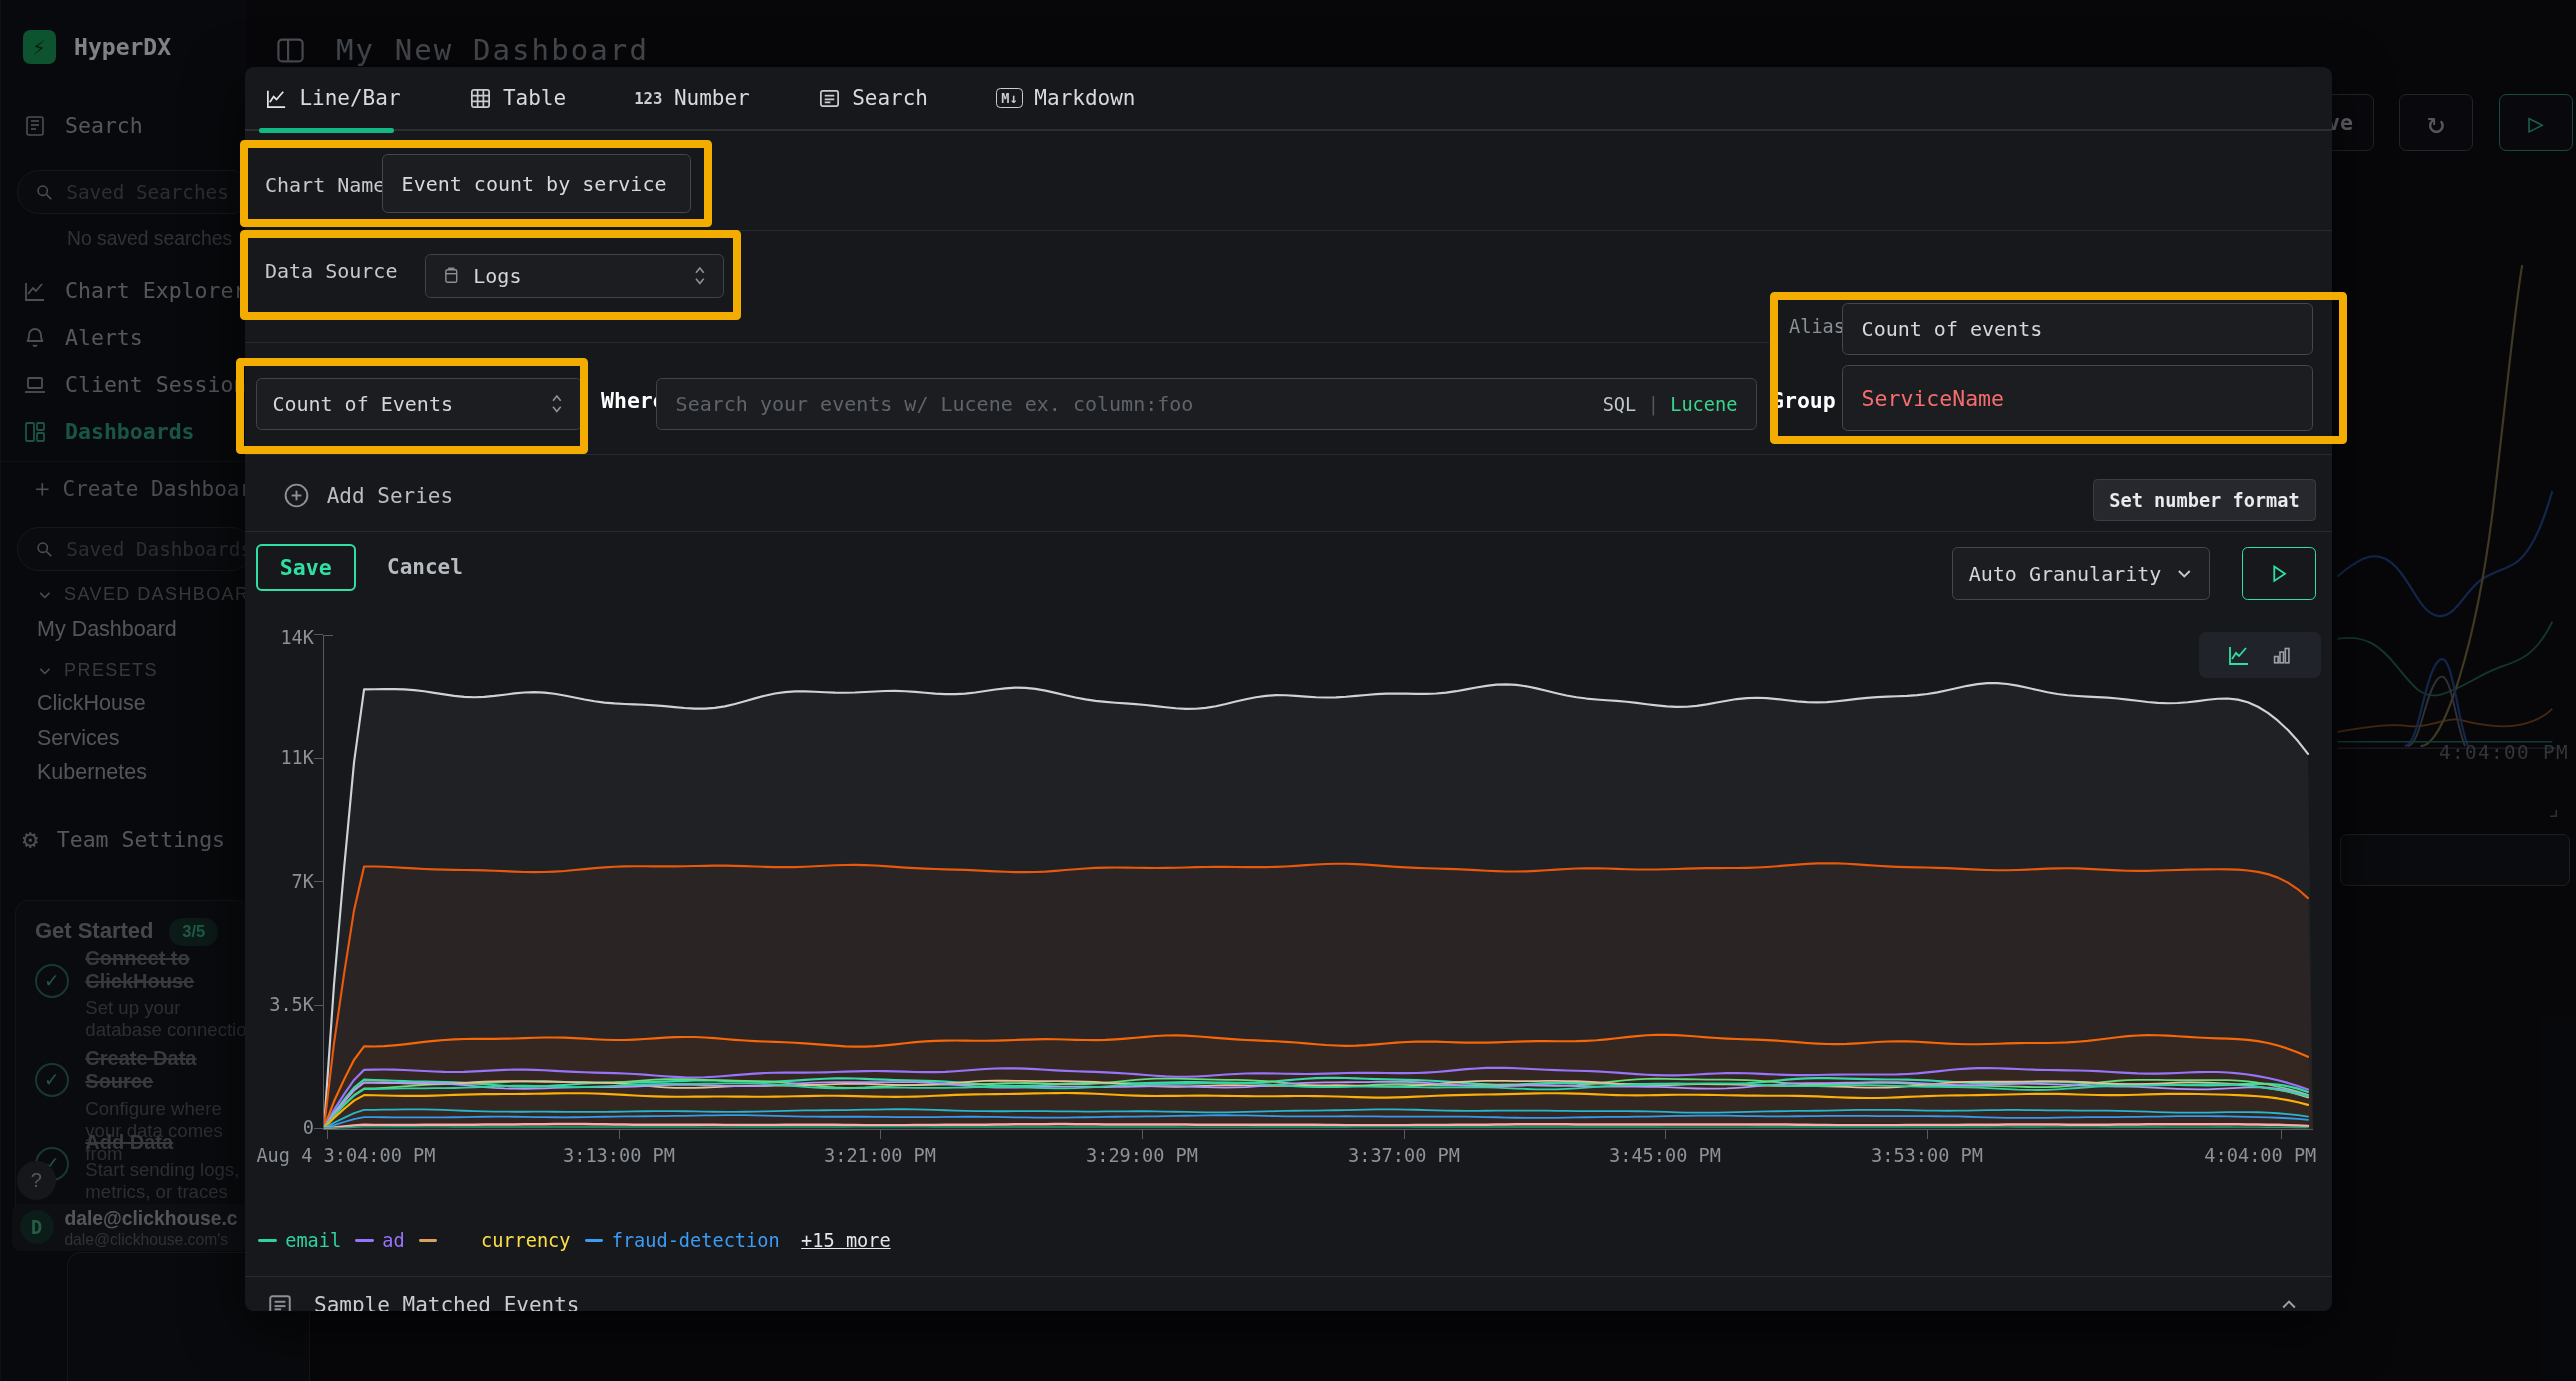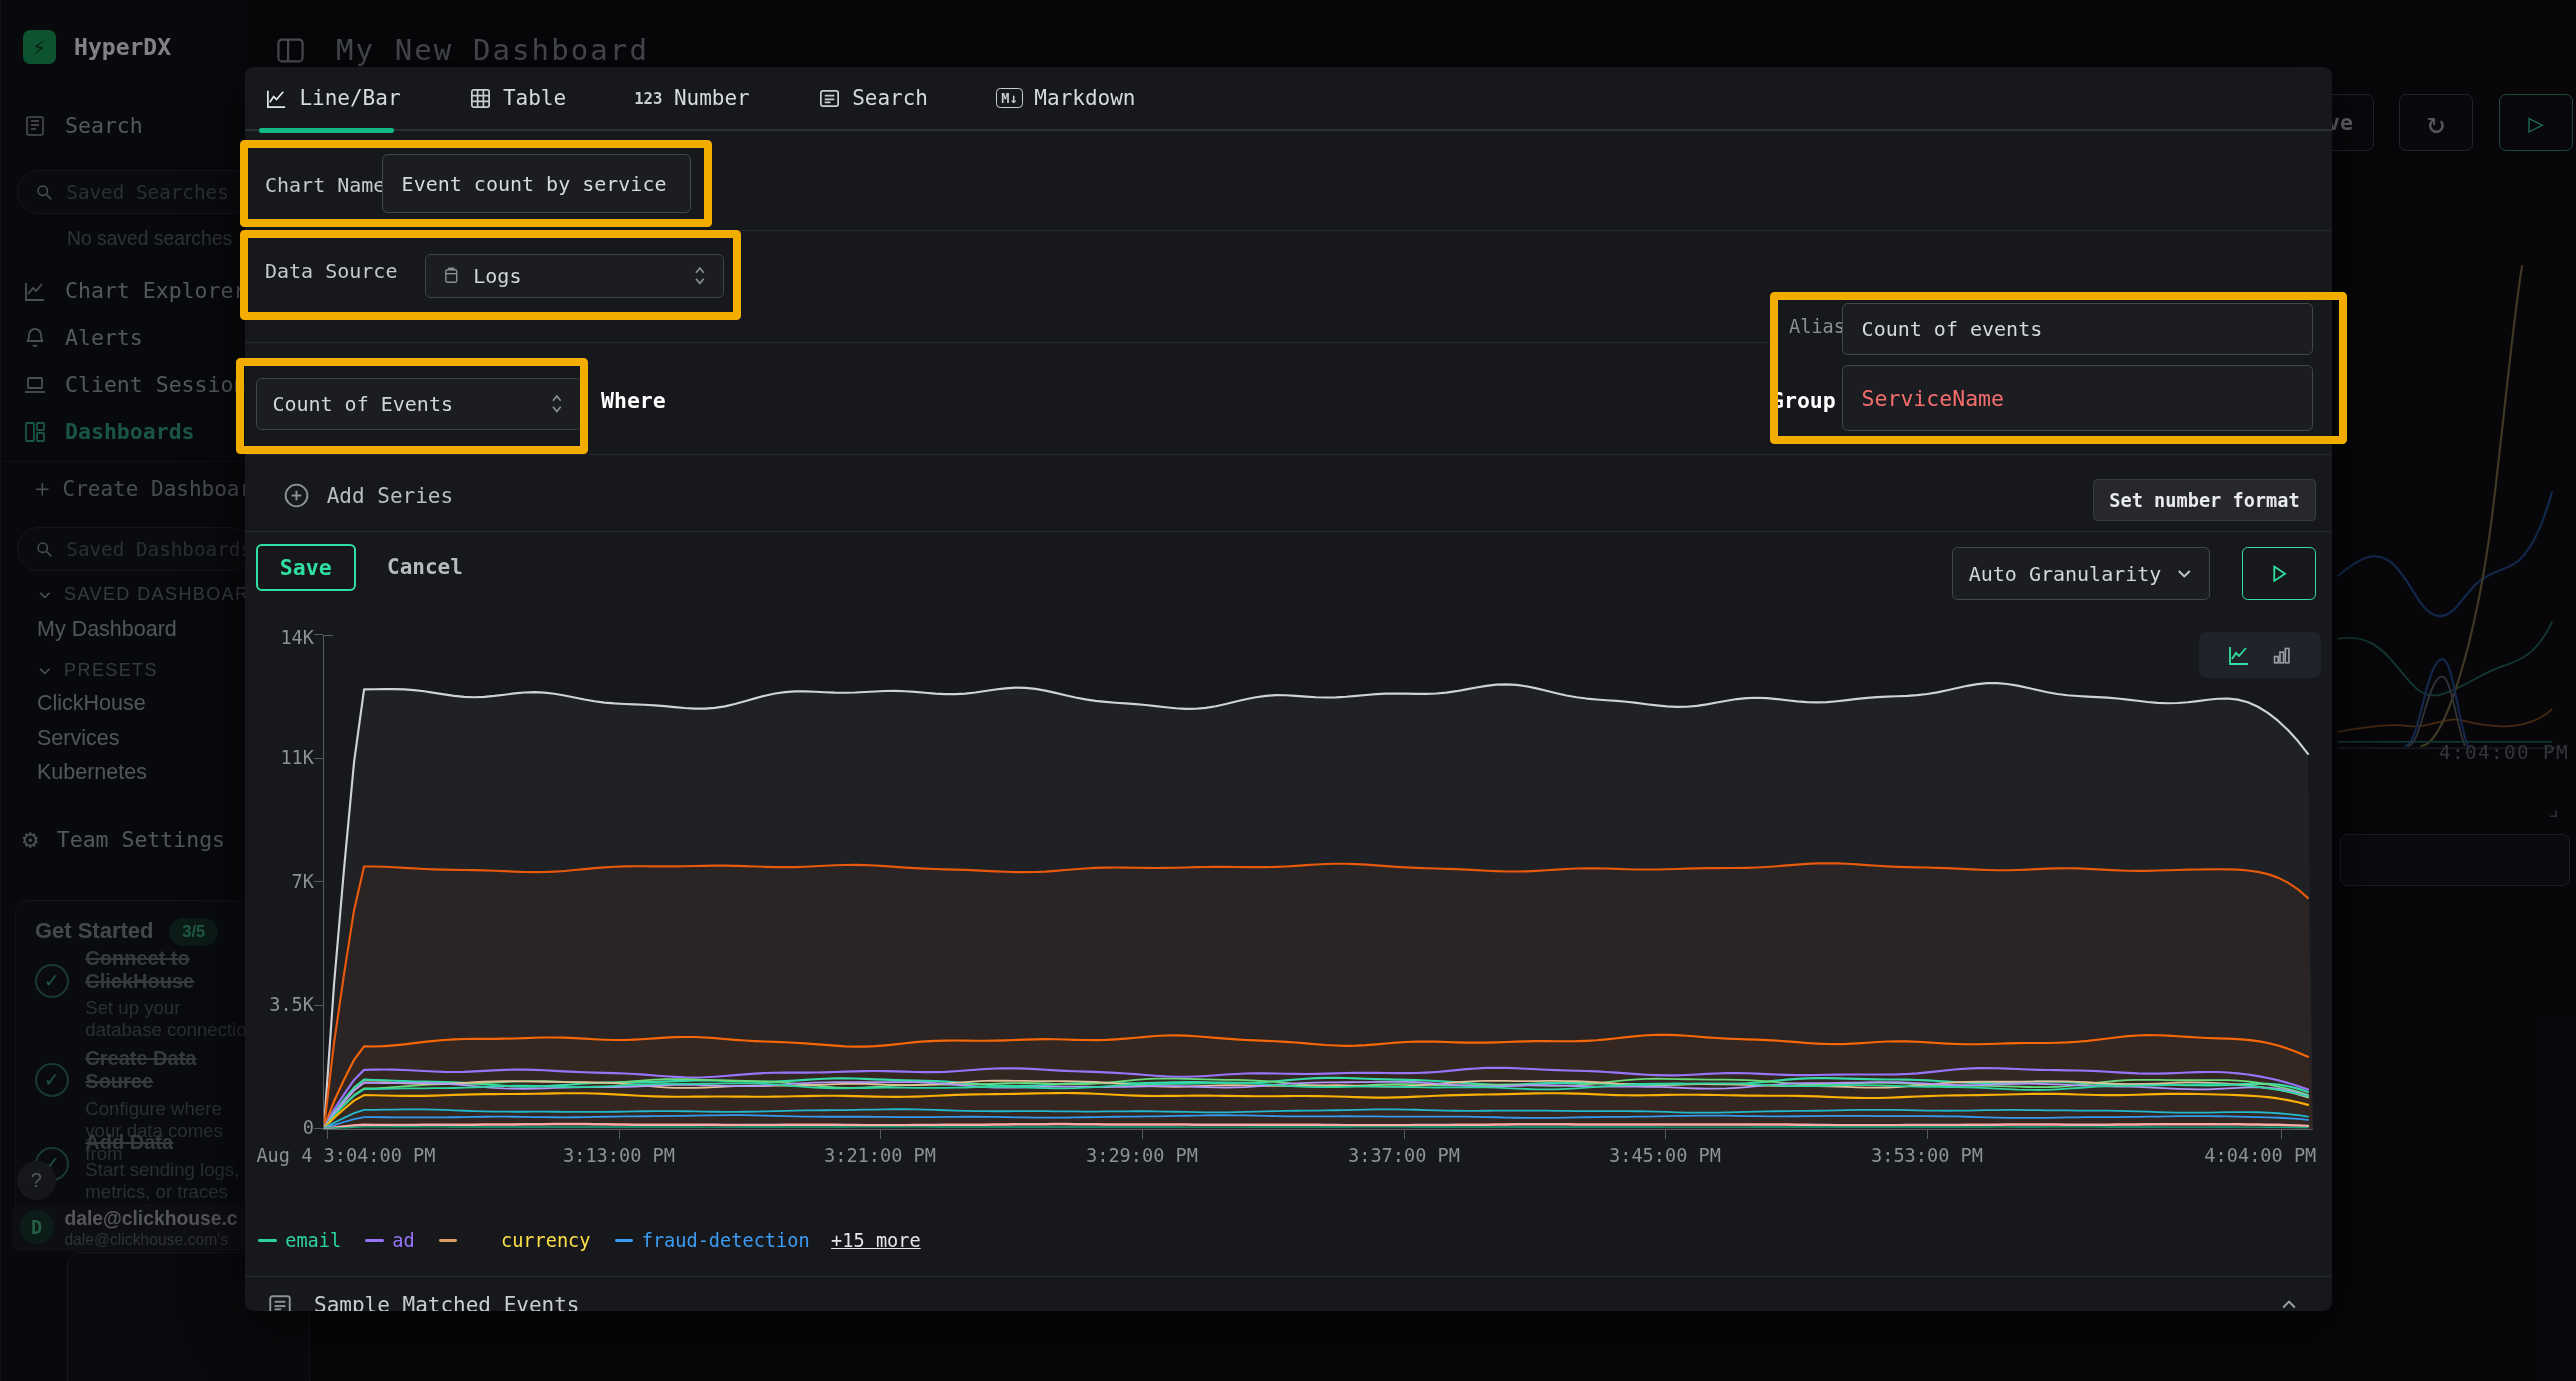--- a/index.html
+++ b/index.html
@@ -334,20 +334,28 @@
       <span class="updn icn">
         <svg width="15.7" height="21.5" viewBox="0 0 20 28" fill="none" stroke="currentColor" stroke-width="2.2">
             <polyline points="5,10 10,4 15,10"></polyline>
             <polyline points="5,18 10,24 15,18"></polyline>
           </svg>
       </span>
     </div>
 
     <div class="a" style="left:356px;top:321px;color:#ffffff;font-size:21.5px;font-weight:bold;">Where</div>
 
+    <div class="input" style="left:411px;top:311px;width:1101px;height:52px;border-color:#3f434a;">
+      <span style="color:#5f646b;">Search your events w/ Lucene ex. column:foo</span>
+      <span style="margin-left:auto;display:flex;gap:11.4px;font-size:18.6px;">
+        <span style="color:#c2c7cc;">SQL</span>
+        <span style="color:#53585f;">|</span>
+        <span style="color:#3bd68e;">Lucene</span>
+      </span>
+    </div>
 
     <div class="a" style="left:1526px;top:321px;color:#ffffff;font-size:21.5px;font-weight:bold;">Group By</div>
     <div class="input" style="left:1597px;top:298px;width:471px;height:66px;">
       <span style="color:#f56d6d;font-size:21.5px;">ServiceName</span>
     </div>
 
     <div class="sep" style="top:387px;"></div>
 
     <div class="a" style="left:37px;top:414px;display:flex;align-items:center;gap:15.7px;color:#b9bec3;">
       <span class="icn">
@@ -448,21 +456,21 @@
         <path d="M0.0 688.5 L14.0 668.8 L28.0 651.8 L42.0 636.1 L56.0 625.6 L70.0 625.8 L84.0 625.9 L98.0 625.9 L112.0 625.8 L126.0 625.8 L140.0 625.8 L154.0 626.2 L168.0 626.8 L182.0 627.7 L196.0 628.9 L210.0 630.2 L224.0 631.4 L238.0 632.6 L252.0 633.4 L266.0 633.8 L280.0 633.9 L294.0 633.6 L308.0 633.2 L322.0 632.6 L336.0 632.2 L350.0 631.8 L364.0 631.7 L378.0 631.6 L392.0 631.5 L406.0 631.4 L420.0 631.2 L434.0 630.7 L448.0 630.2 L462.0 629.5 L476.0 628.9 L490.0 628.5 L504.0 628.3 L518.0 628.4 L532.0 628.8 L546.0 629.3 L560.0 629.8 L574.0 630.1 L588.0 630.3 L602.0 630.1 L616.0 629.5 L630.0 628.7 L644.0 627.7 L658.0 626.8 L672.0 625.9 L686.0 625.3 L700.0 624.9 L714.0 624.7 L728.0 624.7 L742.0 624.8 L756.0 624.8 L770.0 624.8 L784.0 624.7 L798.0 624.6 L812.0 624.6 L826.0 624.7 L840.0 625.2 L854.0 625.9 L868.0 627.0 L882.0 628.2 L896.0 629.5 L910.0 630.6 L924.0 631.6 L938.0 632.2 L952.0 632.4 L966.0 632.3 L980.0 631.9 L994.0 631.5 L1008.0 631.1 L1022.0 630.8 L1036.0 630.8 L1050.0 630.9 L1064.0 631.1 L1078.0 631.3 L1092.0 631.4 L1106.0 631.3 L1120.0 631.1 L1134.0 630.8 L1148.0 630.5 L1162.0 630.2 L1176.0 630.1 L1190.0 630.3 L1204.0 630.6 L1218.0 631.1 L1232.0 631.6 L1246.0 632.0 L1260.0 632.2 L1274.0 632.0 L1288.0 631.5 L1302.0 630.6 L1316.0 629.5 L1330.0 628.3 L1344.0 627.2 L1358.0 626.3 L1372.0 625.6 L1386.0 625.2 L1400.0 625.0 L1414.0 624.9 L1428.0 624.8 L1442.0 624.7 L1456.0 624.6 L1470.0 624.4 L1484.0 624.2 L1498.0 624.2 L1512.0 624.3 L1526.0 624.8 L1540.0 625.6 L1554.0 626.6 L1568.0 627.7 L1582.0 628.8 L1596.0 629.7 L1610.0 630.3 L1624.0 630.5 L1638.0 630.4 L1652.0 630.1 L1666.0 629.7 L1680.0 629.3 L1694.0 629.0 L1708.0 629.0 L1722.0 629.2 L1736.0 629.5 L1750.0 630.0 L1764.0 630.4 L1778.0 630.8 L1792.0 631.0 L1806.0 631.0 L1820.0 631.0 L1834.0 631.0 L1848.0 631.1 L1862.0 631.3 L1876.0 631.7 L1890.0 632.3 L1904.0 633.0 L1918.0 633.5 L1932.0 633.8 L1946.0 633.8 L1960.0 633.4 L1974.0 632.6 L1988.0 631.5 L2002.0 630.3 L2016.0 629.1 L2030.0 628.0 L2044.0 627.1 L2058.0 626.5 L2072.0 626.2 L2086.0 626.0 L2100.0 625.9 L2114.0 625.7 L2128.0 625.5 L2142.0 625.3 L2156.0 625.0 L2170.0 624.7 L2184.0 624.6 L2198.0 624.8 L2212.0 625.2 L2226.0 625.9 L2240.0 626.7 L2254.0 627.5 L2268.0 628.2 L2282.0 628.7 L2296.0 628.9 L2310.0 628.8 L2324.0 628.4 L2338.0 627.8 L2352.0 627.3 L2366.0 626.9 L2380.0 626.8 L2394.0 626.9 L2408.0 627.3 L2422.0 627.9 L2436.0 628.6 L2450.0 629.3 L2464.0 629.8 L2478.0 630.2 L2492.0 630.4 L2506.0 630.7 L2520.0 630.9 L2534.0 631.3 L2548.0 631.8 L2562.0 632.5 L2576.0 633.3 L2590.0 634.0 L2604.0 634.5 L2618.0 634.8 L2632.0 634.6 L2646.0 634.1 L2660.0 633.3 L2674.0 632.5 L2688.0 631.9 L2702.0 631.8 L2716.0 632.4 L2730.0 633.8 L2744.0 636.2 L2758.0 639.5 L2772.0 643.8 " fill="none" stroke="#b197fc" stroke-width="2.5" stroke-linejoin="round" stroke-linecap="round"></path>
         <path d="M0.0 688.5 L14.0 671.6 L28.0 657.1 L42.0 643.7 L56.0 634.5 L70.0 634.2 L84.0 633.9 L98.0 633.6 L112.0 633.4 L126.0 633.2 L140.0 633.2 L154.0 633.1 L168.0 633.0 L182.0 632.8 L196.0 632.3 L210.0 631.8 L224.0 631.1 L238.0 630.5 L252.0 630.0 L266.0 629.7 L280.0 629.7 L294.0 630.0 L308.0 630.4 L322.0 630.9 L336.0 631.3 L350.0 631.5 L364.0 631.5 L378.0 631.1 L392.0 630.5 L406.0 629.8 L420.0 629.0 L434.0 628.3 L448.0 627.7 L462.0 627.4 L476.0 627.2 L490.0 627.1 L504.0 627.1 L518.0 627.0 L532.0 626.9 L546.0 626.7 L560.0 626.4 L574.0 626.3 L588.0 626.3 L602.0 626.5 L616.0 627.1 L630.0 627.9 L644.0 629.0 L658.0 630.1 L672.0 631.2 L686.0 632.2 L700.0 632.8 L714.0 633.2 L728.0 633.2 L742.0 633.1 L756.0 632.8 L770.0 632.5 L784.0 632.4 L798.0 632.3 L812.0 632.4 L826.0 632.5 L840.0 632.7 L854.0 632.7 L868.0 632.7 L882.0 632.4 L896.0 632.1 L910.0 631.7 L924.0 631.4 L938.0 631.2 L952.0 631.3 L966.0 631.5 L980.0 632.0 L994.0 632.5 L1008.0 633.0 L1022.0 633.3 L1036.0 633.3 L1050.0 633.0 L1064.0 632.3 L1078.0 631.5 L1092.0 630.5 L1106.0 629.6 L1120.0 628.8 L1134.0 628.1 L1148.0 627.7 L1162.0 627.4 L1176.0 627.3 L1190.0 627.1 L1204.0 626.9 L1218.0 626.6 L1232.0 626.3 L1246.0 626.0 L1260.0 625.9 L1274.0 625.9 L1288.0 626.2 L1302.0 626.8 L1316.0 627.7 L1330.0 628.7 L1344.0 629.7 L1358.0 630.6 L1372.0 631.2 L1386.0 631.6 L1400.0 631.7 L1414.0 631.5 L1428.0 631.2 L1442.0 630.9 L1456.0 630.7 L1470.0 630.7 L1484.0 630.8 L1498.0 631.1 L1512.0 631.4 L1526.0 631.7 L1540.0 632.0 L1554.0 632.1 L1568.0 632.0 L1582.0 631.9 L1596.0 631.9 L1610.0 631.9 L1624.0 632.0 L1638.0 632.4 L1652.0 633.0 L1666.0 633.6 L1680.0 634.2 L1694.0 634.6 L1708.0 634.8 L1722.0 634.6 L1736.0 634.1 L1750.0 633.3 L1764.0 632.3 L1778.0 631.3 L1792.0 630.3 L1806.0 629.5 L1820.0 628.9 L1834.0 628.5 L1848.0 628.3 L1862.0 628.1 L1876.0 627.8 L1890.0 627.6 L1904.0 627.2 L1918.0 626.8 L1932.0 626.5 L1946.0 626.3 L1960.0 626.3 L1974.0 626.7 L1988.0 627.2 L2002.0 628.0 L2016.0 628.8 L2030.0 629.5 L2044.0 630.0 L2058.0 630.3 L2072.0 630.3 L2086.0 630.1 L2100.0 629.7 L2114.0 629.2 L2128.0 628.9 L2142.0 628.7 L2156.0 628.8 L2170.0 629.1 L2184.0 629.5 L2198.0 630.0 L2212.0 630.5 L2226.0 630.8 L2240.0 631.1 L2254.0 631.3 L2268.0 631.4 L2282.0 631.6 L2296.0 631.9 L2310.0 632.4 L2324.0 633.0 L2338.0 633.8 L2352.0 634.5 L2366.0 635.2 L2380.0 635.5 L2394.0 635.6 L2408.0 635.3 L2422.0 634.6 L2436.0 633.8 L2450.0 632.8 L2464.0 631.8 L2478.0 631.0 L2492.0 630.3 L2506.0 629.9 L2520.0 629.7 L2534.0 629.5 L2548.0 629.3 L2562.0 629.1 L2576.0 628.8 L2590.0 628.4 L2604.0 628.0 L2618.0 627.7 L2632.0 627.5 L2646.0 627.5 L2660.0 627.9 L2674.0 628.7 L2688.0 629.9 L2702.0 631.4 L2716.0 633.2 L2730.0 635.3 L2744.0 637.8 L2758.0 640.9 L2772.0 644.6 " fill="none" stroke="#2dd4a0" stroke-width="2.5" stroke-linejoin="round" stroke-linecap="round"></path>
         <path d="M0.0 688.5 L14.0 674.6 L28.0 662.1 L42.0 650.5 L56.0 642.8 L70.0 643.0 L84.0 643.3 L98.0 643.7 L112.0 643.9 L126.0 643.9 L140.0 643.8 L154.0 643.4 L168.0 643.0 L182.0 642.5 L196.0 642.1 L210.0 641.7 L224.0 641.4 L238.0 641.3 L252.0 641.2 L266.0 641.2 L280.0 641.1 L294.0 640.9 L308.0 640.7 L322.0 640.4 L336.0 640.2 L350.0 640.1 L364.0 640.2 L378.0 640.5 L392.0 641.0 L406.0 641.7 L420.0 642.5 L434.0 643.3 L448.0 644.0 L462.0 644.5 L476.0 644.9 L490.0 645.0 L504.0 645.0 L518.0 644.9 L532.0 644.8 L546.0 644.7 L560.0 644.7 L574.0 644.8 L588.0 644.9 L602.0 645.0 L616.0 645.0 L630.0 644.9 L644.0 644.7 L658.0 644.4 L672.0 644.1 L686.0 643.8 L700.0 643.6 L714.0 643.6 L728.0 643.8 L742.0 644.1 L756.0 644.5 L770.0 644.8 L784.0 645.1 L798.0 645.2 L812.0 645.1 L826.0 644.8 L840.0 644.3 L854.0 643.7 L868.0 643.1 L882.0 642.5 L896.0 642.1 L910.0 641.8 L924.0 641.5 L938.0 641.4 L952.0 641.2 L966.0 641.0 L980.0 640.7 L994.0 640.4 L1008.0 640.1 L1022.0 639.9 L1036.0 639.8 L1050.0 639.9 L1064.0 640.3 L1078.0 640.8 L1092.0 641.5 L1106.0 642.2 L1120.0 642.9 L1134.0 643.5 L1148.0 643.8 L1162.0 644.0 L1176.0 643.9 L1190.0 643.8 L1204.0 643.7 L1218.0 643.5 L1232.0 643.5 L1246.0 643.6 L1260.0 643.8 L1274.0 644.0 L1288.0 644.2 L1302.0 644.3 L1316.0 644.3 L1330.0 644.3 L1344.0 644.2 L1358.0 644.0 L1372.0 644.0 L1386.0 644.1 L1400.0 644.3 L1414.0 644.7 L1428.0 645.1 L1442.0 645.6 L1456.0 646.0 L1470.0 646.2 L1484.0 646.2 L1498.0 646.0 L1512.0 645.5 L1526.0 644.9 L1540.0 644.3 L1554.0 643.6 L1568.0 643.1 L1582.0 642.7 L1596.0 642.4 L1610.0 642.1 L1624.0 641.9 L1638.0 641.7 L1652.0 641.4 L1666.0 641.1 L1680.0 640.7 L1694.0 640.4 L1708.0 640.2 L1722.0 640.1 L1736.0 640.3 L1750.0 640.6 L1764.0 641.1 L1778.0 641.7 L1792.0 642.3 L1806.0 642.7 L1820.0 643.0 L1834.0 643.1 L1848.0 643.0 L1862.0 642.8 L1876.0 642.5 L1890.0 642.3 L1904.0 642.2 L1918.0 642.2 L1932.0 642.4 L1946.0 642.6 L1960.0 642.9 L1974.0 643.2 L1988.0 643.4 L2002.0 643.5 L2016.0 643.6 L2030.0 643.6 L2044.0 643.7 L2058.0 643.8 L2072.0 644.2 L2086.0 644.6 L2100.0 645.2 L2114.0 645.8 L2128.0 646.3 L2142.0 646.7 L2156.0 646.8 L2170.0 646.8 L2184.0 646.4 L2198.0 645.9 L2212.0 645.3 L2226.0 644.7 L2240.0 644.1 L2254.0 643.6 L2268.0 643.3 L2282.0 643.1 L2296.0 642.9 L2310.0 642.7 L2324.0 642.5 L2338.0 642.2 L2352.0 641.9 L2366.0 641.5 L2380.0 641.2 L2394.0 641.0 L2408.0 641.0 L2422.0 641.1 L2436.0 641.4 L2450.0 641.9 L2464.0 642.3 L2478.0 642.6 L2492.0 642.8 L2506.0 642.8 L2520.0 642.6 L2534.0 642.2 L2548.0 641.8 L2562.0 641.4 L2576.0 641.1 L2590.0 641.0 L2604.0 641.0 L2618.0 641.2 L2632.0 641.5 L2646.0 641.9 L2660.0 642.3 L2674.0 642.8 L2688.0 643.4 L2702.0 644.3 L2716.0 645.6 L2730.0 647.4 L2744.0 649.8 L2758.0 652.7 L2772.0 656.4 " fill="none" stroke="#fab005" stroke-width="3" stroke-linejoin="round" stroke-linecap="round"></path>
         <path d="M0.0 688.5 L14.0 681.4 L28.0 674.5 L42.0 668.0 L56.0 663.5 L70.0 663.3 L84.0 663.1 L98.0 662.9 L112.0 662.7 L126.0 662.7 L140.0 662.8 L154.0 663.1 L168.0 663.5 L182.0 664.0 L196.0 664.6 L210.0 665.1 L224.0 665.5 L238.0 665.8 L252.0 665.9 L266.0 666.0 L280.0 666.0 L294.0 665.9 L308.0 665.9 L322.0 666.0 L336.0 666.1 L350.0 666.2 L364.0 666.2 L378.0 666.3 L392.0 666.2 L406.0 666.0 L420.0 665.8 L434.0 665.6 L448.0 665.3 L462.0 665.1 L476.0 665.1 L490.0 665.1 L504.0 665.3 L518.0 665.6 L532.0 665.8 L546.0 666.0 L560.0 666.2 L574.0 666.1 L588.0 666.0 L602.0 665.7 L616.0 665.4 L630.0 665.0 L644.0 664.7 L658.0 664.4 L672.0 664.2 L686.0 664.1 L700.0 663.9 L714.0 663.8 L728.0 663.6 L742.0 663.4 L756.0 663.1 L770.0 662.9 L784.0 662.6 L798.0 662.5 L812.0 662.5 L826.0 662.7 L840.0 663.0 L854.0 663.4 L868.0 663.9 L882.0 664.4 L896.0 664.8 L910.0 665.1 L924.0 665.2 L938.0 665.3 L952.0 665.3 L966.0 665.2 L980.0 665.2 L994.0 665.2 L1008.0 665.2 L1022.0 665.4 L1036.0 665.5 L1050.0 665.6 L1064.0 665.7 L1078.0 665.7 L1092.0 665.6 L1106.0 665.5 L1120.0 665.4 L1134.0 665.3 L1148.0 665.3 L1162.0 665.4 L1176.0 665.7 L1190.0 666.0 L1204.0 666.3 L1218.0 666.6 L1232.0 666.8 L1246.0 666.9 L1260.0 666.8 L1274.0 666.6 L1288.0 666.2 L1302.0 665.9 L1316.0 665.5 L1330.0 665.1 L1344.0 664.8 L1358.0 664.6 L1372.0 664.5 L1386.0 664.3 L1400.0 664.1 L1414.0 663.9 L1428.0 663.6 L1442.0 663.3 L1456.0 663.0 L1470.0 662.8 L1484.0 662.7 L1498.0 662.7 L1512.0 662.9 L1526.0 663.2 L1540.0 663.6 L1554.0 664.0 L1568.0 664.4 L1582.0 664.6 L1596.0 664.7 L1610.0 664.7 L1624.0 664.6 L1638.0 664.5 L1652.0 664.4 L1666.0 664.3 L1680.0 664.3 L1694.0 664.4 L1708.0 664.5 L1722.0 664.7 L1736.0 664.9 L1750.0 665.0 L1764.0 665.0 L1778.0 665.0 L1792.0 665.0 L1806.0 665.0 L1820.0 665.1 L1834.0 665.3 L1848.0 665.5 L1862.0 665.9 L1876.0 666.3 L1890.0 666.8 L1904.0 667.1 L1918.0 667.3 L1932.0 667.3 L1946.0 667.2 L1960.0 666.9 L1974.0 666.5 L1988.0 666.1 L2002.0 665.8 L2016.0 665.5 L2030.0 665.3 L2044.0 665.1 L2058.0 664.9 L2072.0 664.8 L2086.0 664.6 L2100.0 664.4 L2114.0 664.1 L2128.0 663.8 L2142.0 663.5 L2156.0 663.3 L2170.0 663.3 L2184.0 663.3 L2198.0 663.5 L2212.0 663.8 L2226.0 664.1 L2240.0 664.4 L2254.0 664.5 L2268.0 664.6 L2282.0 664.5 L2296.0 664.3 L2310.0 664.1 L2324.0 663.8 L2338.0 663.7 L2352.0 663.5 L2366.0 663.5 L2380.0 663.6 L2394.0 663.8 L2408.0 664.0 L2422.0 664.1 L2436.0 664.2 L2450.0 664.3 L2464.0 664.3 L2478.0 664.4 L2492.0 664.5 L2506.0 664.7 L2520.0 665.1 L2534.0 665.5 L2548.0 665.9 L2562.0 666.4 L2576.0 666.8 L2590.0 667.1 L2604.0 667.3 L2618.0 667.3 L2632.0 667.1 L2646.0 666.8 L2660.0 666.5 L2674.0 666.4 L2688.0 666.4 L2702.0 666.7 L2716.0 667.2 L2730.0 668.1 L2744.0 669.3 L2758.0 670.8 L2772.0 672.7 " fill="none" stroke="#22b8cf" stroke-width="2.5" stroke-linejoin="round" stroke-linecap="round"></path>
         <path d="M0.0 688.5 L14.0 684.6 L28.0 680.3 L42.0 676.3 L56.0 673.6 L70.0 673.6 L84.0 673.7 L98.0 673.8 L112.0 673.9 L126.0 674.0 L140.0 674.0 L154.0 674.0 L168.0 673.9 L182.0 673.7 L196.0 673.4 L210.0 673.2 L224.0 673.0 L238.0 672.9 L252.0 672.9 L266.0 673.0 L280.0 673.2 L294.0 673.4 L308.0 673.6 L322.0 673.7 L336.0 673.8 L350.0 673.7 L364.0 673.5 L378.0 673.3 L392.0 673.0 L406.0 672.8 L420.0 672.6 L434.0 672.4 L448.0 672.3 L462.0 672.2 L476.0 672.1 L490.0 671.9 L504.0 671.7 L518.0 671.5 L532.0 671.2 L546.0 671.0 L560.0 670.8 L574.0 670.7 L588.0 670.8 L602.0 671.0 L616.0 671.3 L630.0 671.7 L644.0 672.1 L658.0 672.4 L672.0 672.7 L686.0 672.9 L700.0 673.0 L714.0 673.0 L728.0 673.0 L742.0 673.0 L756.0 673.0 L770.0 673.1 L784.0 673.2 L798.0 673.4 L812.0 673.5 L826.0 673.5 L840.0 673.5 L854.0 673.4 L868.0 673.3 L882.0 673.1 L896.0 673.0 L910.0 673.0 L924.0 673.1 L938.0 673.2 L952.0 673.5 L966.0 673.8 L980.0 674.0 L994.0 674.2 L1008.0 674.3 L1022.0 674.3 L1036.0 674.2 L1050.0 674.0 L1064.0 673.7 L1078.0 673.4 L1092.0 673.2 L1106.0 673.0 L1120.0 672.8 L1134.0 672.7 L1148.0 672.5 L1162.0 672.4 L1176.0 672.2 L1190.0 671.9 L1204.0 671.6 L1218.0 671.3 L1232.0 671.1 L1246.0 670.9 L1260.0 670.9 L1274.0 671.0 L1288.0 671.2 L1302.0 671.5 L1316.0 671.8 L1330.0 672.1 L1344.0 672.4 L1358.0 672.5 L1372.0 672.6 L1386.0 672.5 L1400.0 672.5 L1414.0 672.4 L1428.0 672.3 L1442.0 672.4 L1456.0 672.4 L1470.0 672.6 L1484.0 672.7 L1498.0 672.8 L1512.0 672.9 L1526.0 672.9 L1540.0 672.8 L1554.0 672.8 L1568.0 672.7 L1582.0 672.8 L1596.0 672.9 L1610.0 673.1 L1624.0 673.4 L1638.0 673.7 L1652.0 674.1 L1666.0 674.4 L1680.0 674.6 L1694.0 674.7 L1708.0 674.7 L1722.0 674.5 L1736.0 674.3 L1750.0 674.0 L1764.0 673.7 L1778.0 673.5 L1792.0 673.3 L1806.0 673.2 L1820.0 673.1 L1834.0 672.9 L1848.0 672.7 L1862.0 672.5 L1876.0 672.2 L1890.0 671.9 L1904.0 671.7 L1918.0 671.5 L1932.0 671.4 L1946.0 671.4 L1960.0 671.5 L1974.0 671.7 L1988.0 672.0 L2002.0 672.2 L2016.0 672.4 L2030.0 672.5 L2044.0 672.5 L2058.0 672.3 L2072.0 672.2 L2086.0 672.0 L2100.0 671.9 L2114.0 671.8 L2128.0 671.8 L2142.0 671.8 L2156.0 671.9 L2170.0 672.0 L2184.0 672.1 L2198.0 672.2 L2212.0 672.2 L2226.0 672.2 L2240.0 672.2 L2254.0 672.3 L2268.0 672.4 L2282.0 672.6 L2296.0 673.0 L2310.0 673.4 L2324.0 673.8 L2338.0 674.2 L2352.0 674.5 L2366.0 674.7 L2380.0 674.7 L2394.0 674.6 L2408.0 674.5 L2422.0 674.2 L2436.0 674.0 L2450.0 673.8 L2464.0 673.6 L2478.0 673.5 L2492.0 673.4 L2506.0 673.4 L2520.0 673.3 L2534.0 673.1 L2548.0 672.9 L2562.0 672.7 L2576.0 672.4 L2590.0 672.2 L2604.0 672.1 L2618.0 672.0 L2632.0 672.1 L2646.0 672.3 L2660.0 672.5 L2674.0 672.8 L2688.0 673.1 L2702.0 673.5 L2716.0 673.9 L2730.0 674.4 L2744.0 675.1 L2758.0 676.0 L2772.0 677.3 " fill="none" stroke="#339af0" stroke-width="2.5" stroke-linejoin="round" stroke-linecap="round"></path>
         <path d="M0.0 688.5 L14.0 688.1 L28.0 686.6 L42.0 685.2 L56.0 684.3 L70.0 684.4 L84.0 684.5 L98.0 684.5 L112.0 684.5 L126.0 684.4 L140.0 684.3 L154.0 684.2 L168.0 684.2 L182.0 684.1 L196.0 684.0 L210.0 684.0 L224.0 683.9 L238.0 683.9 L252.0 683.8 L266.0 683.7 L280.0 683.6 L294.0 683.5 L308.0 683.3 L322.0 683.2 L336.0 683.2 L350.0 683.2 L364.0 683.2 L378.0 683.3 L392.0 683.5 L406.0 683.7 L420.0 683.8 L434.0 684.0 L448.0 684.0 L462.0 684.1 L476.0 684.1 L490.0 684.2 L504.0 684.2 L518.0 684.2 L532.0 684.3 L546.0 684.3 L560.0 684.4 L574.0 684.4 L588.0 684.5 L602.0 684.5 L616.0 684.4 L630.0 684.4 L644.0 684.3 L658.0 684.2 L672.0 684.2 L686.0 684.2 L700.0 684.2 L714.0 684.3 L728.0 684.5 L742.0 684.6 L756.0 684.7 L770.0 684.8 L784.0 684.8 L798.0 684.8 L812.0 684.7 L826.0 684.6 L840.0 684.5 L854.0 684.4 L868.0 684.3 L882.0 684.2 L896.0 684.2 L910.0 684.1 L924.0 684.0 L938.0 683.9 L952.0 683.8 L966.0 683.6 L980.0 683.5 L994.0 683.4 L1008.0 683.3 L1022.0 683.2 L1036.0 683.2 L1050.0 683.3 L1064.0 683.4 L1078.0 683.6 L1092.0 683.7 L1106.0 683.8 L1120.0 683.9 L1134.0 683.9 L1148.0 683.9 L1162.0 683.9 L1176.0 683.9 L1190.0 683.9 L1204.0 683.9 L1218.0 684.0 L1232.0 684.0 L1246.0 684.1 L1260.0 684.1 L1274.0 684.2 L1288.0 684.2 L1302.0 684.1 L1316.0 684.1 L1330.0 684.0 L1344.0 684.0 L1358.0 684.1 L1372.0 684.1 L1386.0 684.3 L1400.0 684.4 L1414.0 684.6 L1428.0 684.7 L1442.0 684.9 L1456.0 684.9 L1470.0 684.9 L1484.0 684.9 L1498.0 684.8 L1512.0 684.7 L1526.0 684.6 L1540.0 684.5 L1554.0 684.5 L1568.0 684.4 L1582.0 684.3 L1596.0 684.3 L1610.0 684.2 L1624.0 684.1 L1638.0 683.9 L1652.0 683.8 L1666.0 683.6 L1680.0 683.5 L1694.0 683.4 L1708.0 683.4 L1722.0 683.5 L1736.0 683.5 L1750.0 683.7 L1764.0 683.8 L1778.0 683.9 L1792.0 683.9 L1806.0 683.9 L1820.0 683.9 L1834.0 683.8 L1848.0 683.8 L1862.0 683.7 L1876.0 683.7 L1890.0 683.7 L1904.0 683.7 L1918.0 683.7 L1932.0 683.8 L1946.0 683.8 L1960.0 683.8 L1974.0 683.8 L1988.0 683.8 L2002.0 683.8 L2016.0 683.8 L2030.0 683.8 L2044.0 683.9 L2058.0 684.1 L2072.0 684.2 L2086.0 684.4 L2100.0 684.6 L2114.0 684.8 L2128.0 684.9 L2142.0 684.9 L2156.0 684.9 L2170.0 684.9 L2184.0 684.8 L2198.0 684.7 L2212.0 684.6 L2226.0 684.6 L2240.0 684.5 L2254.0 684.5 L2268.0 684.5 L2282.0 684.4 L2296.0 684.3 L2310.0 684.2 L2324.0 684.1 L2338.0 684.0 L2352.0 683.9 L2366.0 683.8 L2380.0 683.7 L2394.0 683.7 L2408.0 683.8 L2422.0 683.9 L2436.0 684.0 L2450.0 684.0 L2464.0 684.1 L2478.0 684.1 L2492.0 684.0 L2506.0 683.9 L2520.0 683.8 L2534.0 683.7 L2548.0 683.6 L2562.0 683.5 L2576.0 683.5 L2590.0 683.5 L2604.0 683.5 L2618.0 683.6 L2632.0 683.6 L2646.0 683.6 L2660.0 683.6 L2674.0 683.6 L2688.0 683.7 L2702.0 683.8 L2716.0 684.0 L2730.0 684.3 L2744.0 684.8 L2758.0 685.3 L2772.0 685.8 " fill="none" stroke="#ffa8a8" stroke-width="3.5" stroke-linejoin="round" stroke-linecap="round"></path>
         <path d="M0.0 688.5 L14.0 688.5 L28.0 688.4 L42.0 687.6 L56.0 687.1 L70.0 687.1 L84.0 687.1 L98.0 687.0 L112.0 687.0 L126.0 687.0 L140.0 687.1 L154.0 687.1 L168.0 687.1 L182.0 687.2 L196.0 687.2 L210.0 687.2 L224.0 687.3 L238.0 687.3 L252.0 687.3 L266.0 687.3 L280.0 687.3 L294.0 687.3 L308.0 687.4 L322.0 687.4 L336.0 687.4 L350.0 687.4 L364.0 687.4 L378.0 687.4 L392.0 687.4 L406.0 687.4 L420.0 687.3 L434.0 687.3 L448.0 687.3 L462.0 687.3 L476.0 687.3 L490.0 687.4 L504.0 687.4 L518.0 687.4 L532.0 687.5 L546.0 687.5 L560.0 687.5 L574.0 687.5 L588.0 687.4 L602.0 687.4 L616.0 687.4 L630.0 687.4 L644.0 687.4 L658.0 687.3 L672.0 687.3 L686.0 687.3 L700.0 687.3 L714.0 687.2 L728.0 687.2 L742.0 687.1 L756.0 687.1 L770.0 687.1 L784.0 687.0 L798.0 687.0 L812.0 687.1 L826.0 687.1 L840.0 687.1 L854.0 687.2 L868.0 687.2 L882.0 687.2 L896.0 687.2 L910.0 687.2 L924.0 687.2 L938.0 687.2 L952.0 687.2 L966.0 687.2 L980.0 687.3 L994.0 687.3 L1008.0 687.3 L1022.0 687.3 L1036.0 687.3 L1050.0 687.3 L1064.0 687.3 L1078.0 687.3 L1092.0 687.3 L1106.0 687.3 L1120.0 687.3 L1134.0 687.3 L1148.0 687.3 L1162.0 687.4 L1176.0 687.4 L1190.0 687.4 L1204.0 687.5 L1218.0 687.5 L1232.0 687.5 L1246.0 687.5 L1260.0 687.5 L1274.0 687.5 L1288.0 687.5 L1302.0 687.4 L1316.0 687.4 L1330.0 687.4 L1344.0 687.4 L1358.0 687.4 L1372.0 687.4 L1386.0 687.3 L1400.0 687.3 L1414.0 687.2 L1428.0 687.2 L1442.0 687.1 L1456.0 687.1 L1470.0 687.1 L1484.0 687.1 L1498.0 687.1 L1512.0 687.1 L1526.0 687.2 L1540.0 687.2 L1554.0 687.2 L1568.0 687.2 L1582.0 687.2 L1596.0 687.2 L1610.0 687.2 L1624.0 687.2 L1638.0 687.2 L1652.0 687.2 L1666.0 687.2 L1680.0 687.2 L1694.0 687.2 L1708.0 687.2 L1722.0 687.2 L1736.0 687.2 L1750.0 687.2 L1764.0 687.2 L1778.0 687.2 L1792.0 687.2 L1806.0 687.2 L1820.0 687.2 L1834.0 687.3 L1848.0 687.3 L1862.0 687.4 L1876.0 687.5 L1890.0 687.5 L1904.0 687.5 L1918.0 687.5 L1932.0 687.5 L1946.0 687.5 L1960.0 687.5 L1974.0 687.5 L1988.0 687.5 L2002.0 687.4 L2016.0 687.4 L2030.0 687.4 L2044.0 687.4 L2058.0 687.4 L2072.0 687.4 L2086.0 687.3 L2100.0 687.3 L2114.0 687.2 L2128.0 687.2 L2142.0 687.2 L2156.0 687.2 L2170.0 687.2 L2184.0 687.2 L2198.0 687.2 L2212.0 687.3 L2226.0 687.3 L2240.0 687.3 L2254.0 687.3 L2268.0 687.3 L2282.0 687.2 L2296.0 687.2 L2310.0 687.2 L2324.0 687.2 L2338.0 687.1 L2352.0 687.1 L2366.0 687.2 L2380.0 687.2 L2394.0 687.2 L2408.0 687.1 L2422.0 687.1 L2436.0 687.1 L2450.0 687.1 L2464.0 687.1 L2478.0 687.1 L2492.0 687.2 L2506.0 687.2 L2520.0 687.3 L2534.0 687.3 L2548.0 687.4 L2562.0 687.4 L2576.0 687.5 L2590.0 687.5 L2604.0 687.5 L2618.0 687.5 L2632.0 687.5 L2646.0 687.4 L2660.0 687.4 L2674.0 687.5 L2688.0 687.5 L2702.0 687.5 L2716.0 687.6 L2730.0 687.7 L2744.0 687.8 L2758.0 687.9 L2772.0 688.0 " fill="none" stroke="#0ca678" stroke-width="2" stroke-linejoin="round" stroke-linecap="round"></path>
       </svg>
 
     <div class="a" style="left:13px;top:1163px;display:flex;align-items:center;gap:21.5px;">
-      <span id="legend-items" style="display:flex;align-items:center;gap:24px;">
+      <span id="legend-items" style="display:flex;align-items:center;gap:14px;">
           <span class="lg-item">
             <span class="lg-dash" style="background: rgb(45, 212, 160);"></span>
             <span style="color: rgb(45, 212, 160);">email</span>
           </span>
           <span class="lg-item">
             <span class="lg-dash" style="background: rgb(151, 117, 250);"></span>
             <span style="color: rgb(151, 117, 250);">ad</span>
           </span>
           <span class="lg-item">
             <span class="lg-dash" style="background: rgb(217, 163, 95);"></span>

